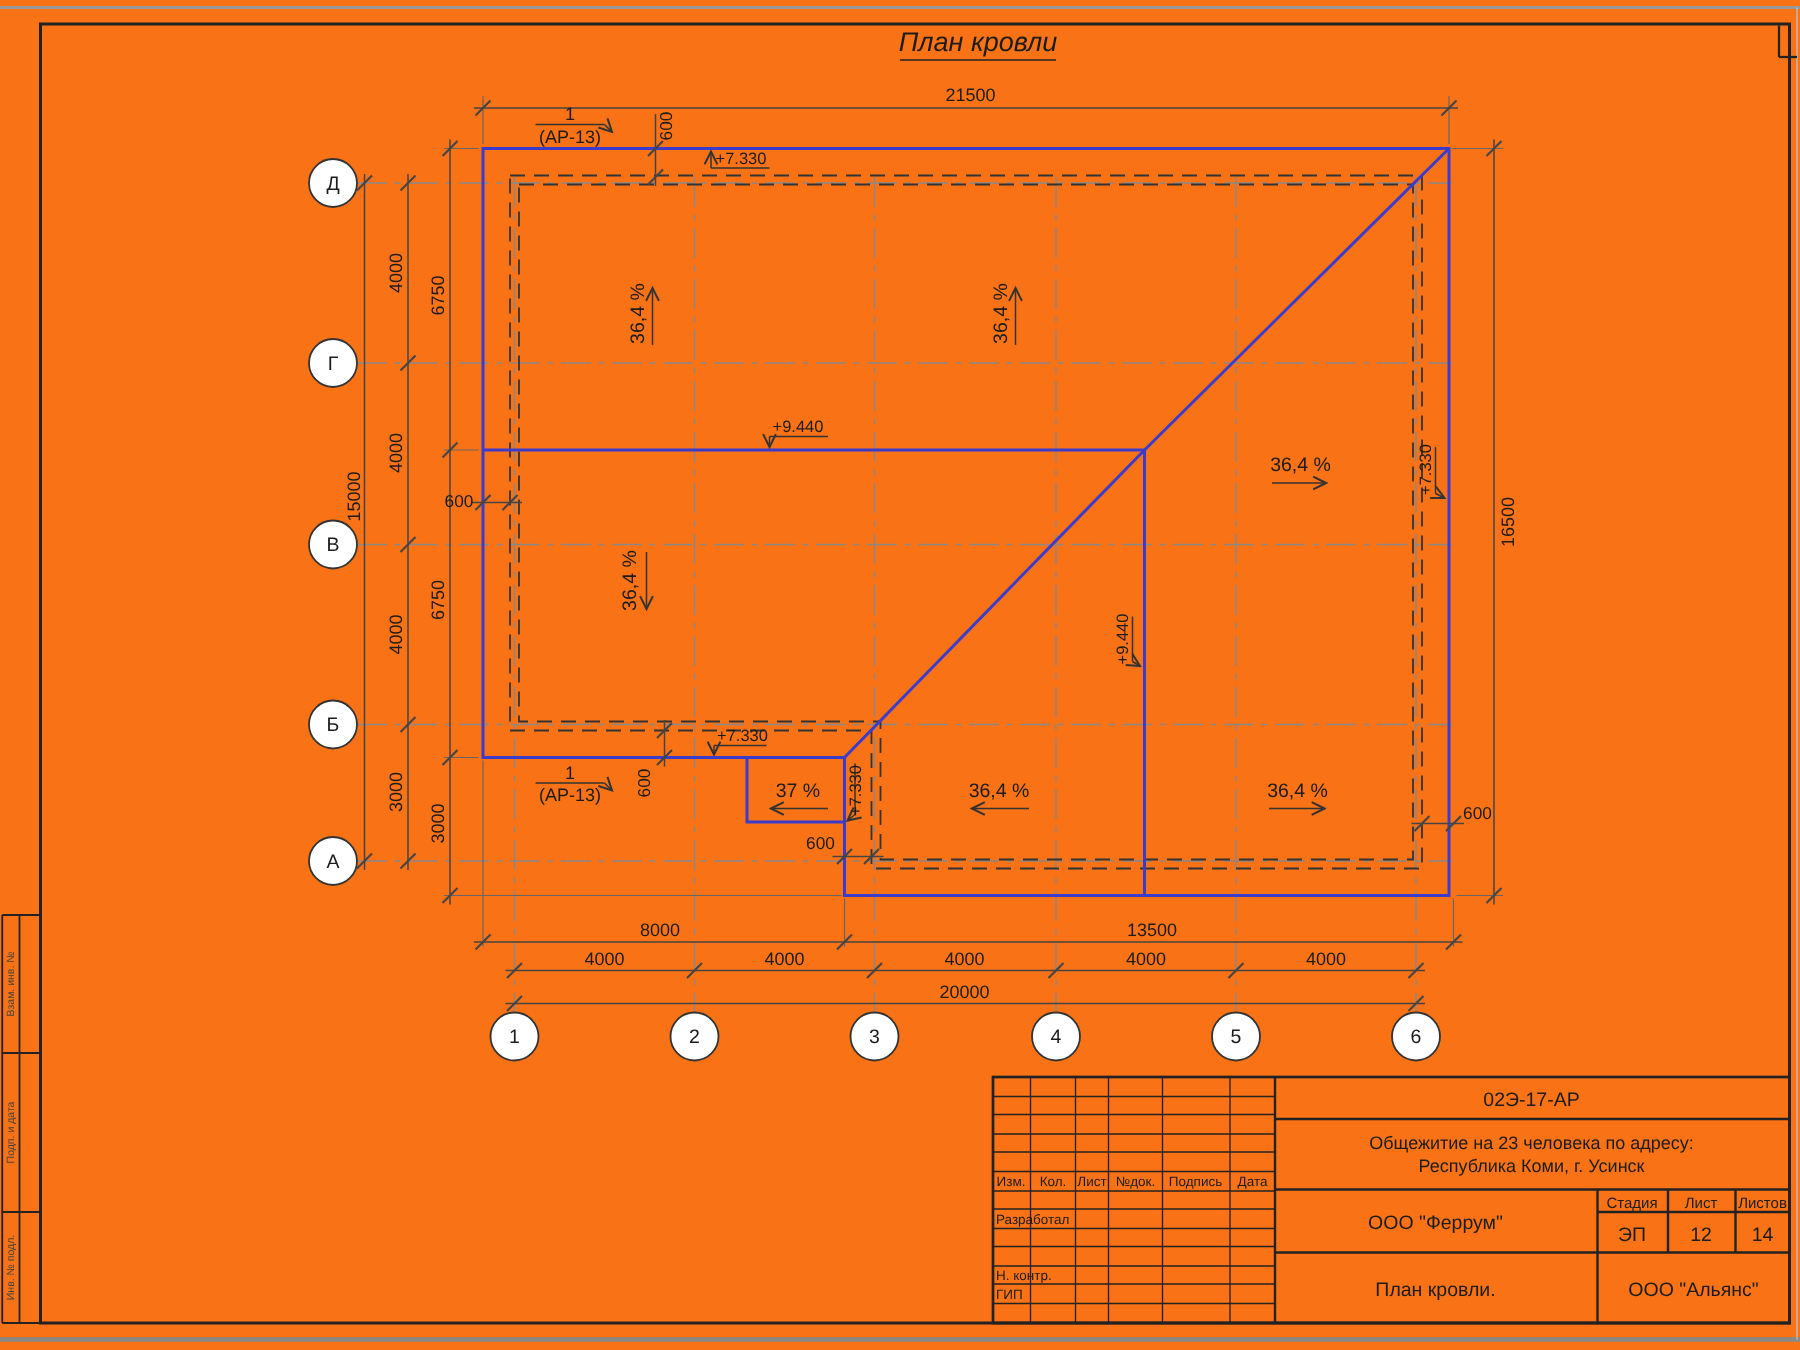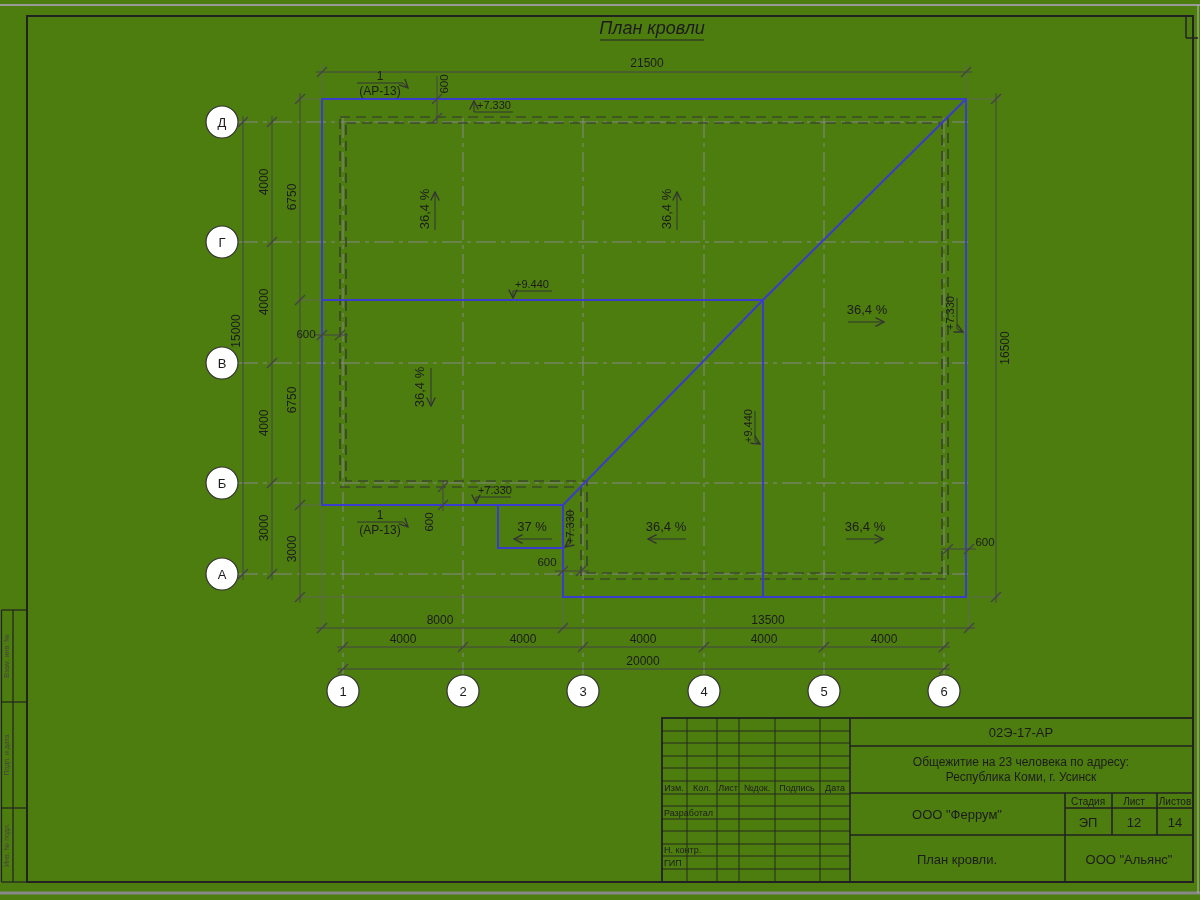--- a/index.html
+++ b/index.html
@@ -1,16 +1,16 @@
 <!DOCTYPE html>
 <html><head>
 <meta charset="utf-8">
 <style>
   html,body{margin:0;padding:0;background:#fff;}
-  #page{position:relative;width:1200px;height:900px;background:#4d7c0f;overflow:hidden;
+  #page{position:relative;width:1200px;height:900px;background:#f97316;overflow:hidden;
         font-family:"Liberation Sans", sans-serif;text-align:center;}
   svg{position:absolute;left:0;top:0;}
   text{fill:#1c1c1c;font-family:"Liberation Sans", sans-serif;}
   .dim{font-size:12px;}
   .dimsm{font-size:11.5px;}
   .slope{font-size:13px;}
   .lvl{font-size:11px;}
   .axis{font-size:13px;}
   .tb-h{font-size:9px;}
   .tb-s{font-size:10px;}

